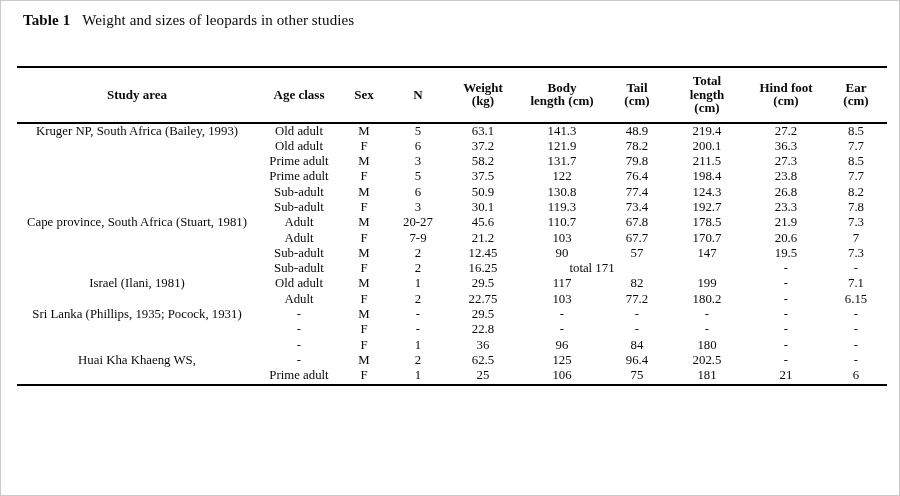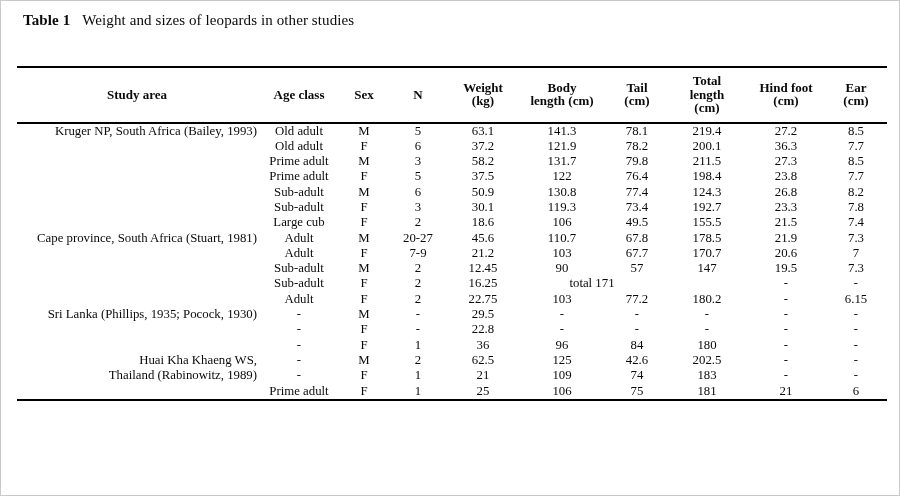--- a/index.html
+++ b/index.html
@@ -42,21 +42,21 @@
   td {
     font-size: 12.8px;
     line-height: 15.3px;
     height: 15.3px;
     text-align: center;
     vertical-align: middle;
     padding: 0;
     white-space: nowrap;
     overflow: hidden;
   }
-  td.left { text-align: right; }
+  td.left { text-align: center; }
   
   col.c-study { width: 240px; }
   col.c-age   { width: 84px; }
   col.c-sex   { width: 46px; }
   col.c-n     { width: 62px; }
   col.c-wt    { width: 68px; }
   col.c-body  { width: 90px; }
   col.c-tail  { width: 60px; }
   col.c-total { width: 80px; }
   col.c-hind  { width: 78px; }
@@ -105,21 +105,21 @@
         </tr>
     </thead>
     <tbody id="table-body">
         <tr>
           <td class="left">Kruger NP, South Africa (Bailey, 1993)</td>
           <td>Old adult</td>
           <td>M</td>
           <td>5</td>
           <td>63.1</td>
           <td>141.3</td>
-          <td>78.1</td>
+          <td>48.9</td>
           <td>219.4</td>
           <td>27.2</td>
           <td>8.5</td>
         </tr>
         <tr>
           <td class="left"></td>
           <td>Old adult</td>
           <td>F</td>
           <td>6</td>
           <td>37.2</td>
@@ -171,32 +171,20 @@
           <td>F</td>
           <td>3</td>
           <td>30.1</td>
           <td>119.3</td>
           <td>73.4</td>
           <td>192.7</td>
           <td>23.3</td>
           <td>7.8</td>
         </tr>
         <tr>
-          <td class="left"></td>
-          <td>Large cub</td>
-          <td>F</td>
-          <td>2</td>
-          <td>18.6</td>
-          <td>106</td>
-          <td>49.5</td>
-          <td>155.5</td>
-          <td>21.5</td>
-          <td>7.4</td>
-        </tr>
-        <tr>
           <td class="left">Cape province, South Africa (Stuart, 1981)</td>
           <td>Adult</td>
           <td>M</td>
           <td>20-27</td>
           <td>45.6</td>
           <td>110.7</td>
           <td>67.8</td>
           <td>178.5</td>
           <td>21.9</td>
           <td>7.3</td>
@@ -230,33 +218,45 @@
           <td>Sub-adult</td>
           <td>F</td>
           <td>2</td>
           <td>16.25</td>
           <td colspan="2">total 171</td>
           <td></td>
           <td>-</td>
           <td>-</td>
         </tr>
         <tr>
+          <td class="left">Israel (Ilani, 1981)</td>
+          <td>Old adult</td>
+          <td>M</td>
+          <td>1</td>
+          <td>29.5</td>
+          <td>117</td>
+          <td>82</td>
+          <td>199</td>
+          <td>-</td>
+          <td>7.1</td>
+        </tr>
+        <tr>
           <td class="left"></td>
           <td>Adult</td>
           <td>F</td>
           <td>2</td>
           <td>22.75</td>
           <td>103</td>
           <td>77.2</td>
           <td>180.2</td>
           <td>-</td>
           <td>6.15</td>
         </tr>
         <tr>
-          <td class="left">Sri Lanka (Phillips, 1935; Pocock, 1930)</td>
+          <td class="left">Sri Lanka (Phillips, 1935; Pocock, 1931)</td>
           <td>-</td>
           <td>M</td>
           <td>-</td>
           <td>29.5</td>
           <td>-</td>
           <td>-</td>
           <td>-</td>
           <td>-</td>
           <td>-</td>
         </tr>
@@ -284,34 +284,22 @@
           <td>-</td>
           <td>-</td>
         </tr>
         <tr>
           <td class="left">Huai Kha Khaeng WS,</td>
           <td>-</td>
           <td>M</td>
           <td>2</td>
           <td>62.5</td>
           <td>125</td>
-          <td>42.6</td>
+          <td>96.4</td>
           <td>202.5</td>
-          <td>-</td>
-          <td>-</td>
-        </tr>
-        <tr>
-          <td class="left">Thailand (Rabinowitz, 1989)</td>
-          <td>-</td>
-          <td>F</td>
-          <td>1</td>
-          <td>21</td>
-          <td>109</td>
-          <td>74</td>
-          <td>183</td>
           <td>-</td>
           <td>-</td>
         </tr>
         <tr>
           <td class="left"></td>
           <td>Prime adult</td>
           <td>F</td>
           <td>1</td>
           <td>25</td>
           <td>106</td>

